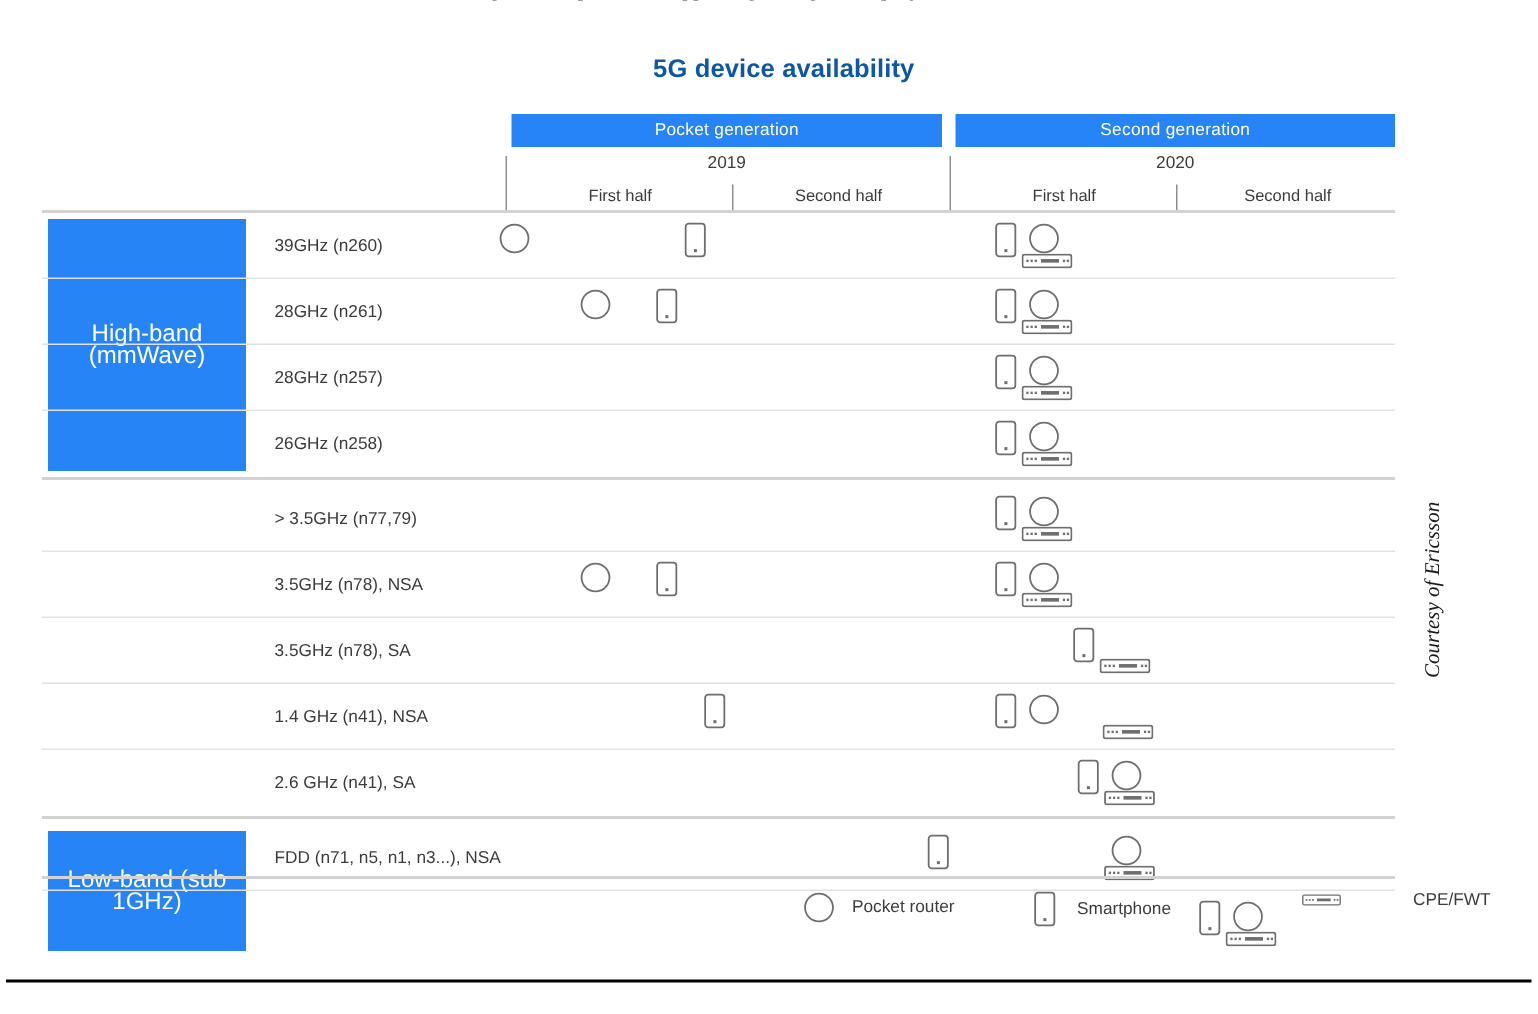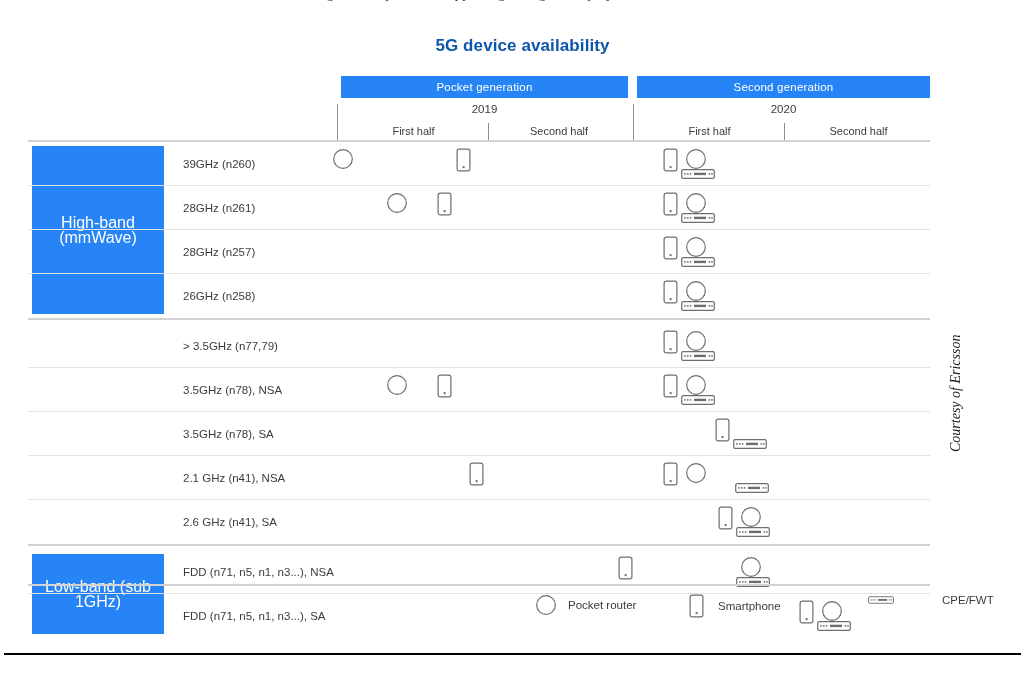--- a/index.html
+++ b/index.html
@@ -473,21 +473,21 @@
                 <rect x="6.0" y="4.1" width="1.5" height="1.6" fill="#6e6e6e"></rect>
                 <rect x="8.8" y="4.1" width="1.5" height="1.6" fill="#6e6e6e"></rect>
                 <rect x="13.0" y="3.7" width="12.0" height="2.4" fill="#6e6e6e"></rect>
                 <rect x="27.6" y="4.1" width="1.5" height="1.6" fill="#6e6e6e"></rect>
                 <rect x="30.2" y="4.1" width="1.5" height="1.6" fill="#6e6e6e"></rect>
               </svg>
             </div>
           </div>
         </div>
         <div class="row">
-          <div class="row-label">2.1 GHz (n41), NSA</div>
+          <div class="row-label">1.4 GHz (n41), NSA</div>
           <div class="row-cells">
             <div class="icon" style="left: 441px; top: 6px;">
               <svg xmlns="http://www.w3.org/2000/svg" width="15" height="24" viewBox="0 0 15 24">
                 <rect x="1.1" y="1.1" width="12.8" height="21.8" rx="2.1" ry="2.1" fill="#fff" stroke="#6e6e6e" stroke-width="1.2"></rect>
                 <rect x="6.6" y="18.1" width="2" height="2" fill="#6e6e6e"></rect>
               </svg>
             </div>
             <div class="icon" style="left: 635px; top: 6px;">
               <svg xmlns="http://www.w3.org/2000/svg" width="15" height="24" viewBox="0 0 15 24">
                 <rect x="1.1" y="1.1" width="12.8" height="21.8" rx="2.1" ry="2.1" fill="#fff" stroke="#6e6e6e" stroke-width="1.2"></rect>
@@ -566,21 +566,20 @@
                 <rect x="6.0" y="4.1" width="1.5" height="1.6" fill="#6e6e6e"></rect>
                 <rect x="8.8" y="4.1" width="1.5" height="1.6" fill="#6e6e6e"></rect>
                 <rect x="13.0" y="3.7" width="12.0" height="2.4" fill="#6e6e6e"></rect>
                 <rect x="27.6" y="4.1" width="1.5" height="1.6" fill="#6e6e6e"></rect>
                 <rect x="30.2" y="4.1" width="1.5" height="1.6" fill="#6e6e6e"></rect>
               </svg>
             </div>
           </div>
         </div>
         <div class="row last">
-          <div class="row-label">FDD (n71, n5, n1, n3...), SA</div>
           <div class="row-cells">
             <div class="icon" style="left: 771px; top: 6px;">
               <svg xmlns="http://www.w3.org/2000/svg" width="15" height="24" viewBox="0 0 15 24">
                 <rect x="1.1" y="1.1" width="12.8" height="21.8" rx="2.1" ry="2.1" fill="#fff" stroke="#6e6e6e" stroke-width="1.2"></rect>
                 <rect x="6.6" y="18.1" width="2" height="2" fill="#6e6e6e"></rect>
               </svg>
             </div>
             <div class="icon" style="left: 793px; top: 6px;">
               <svg xmlns="http://www.w3.org/2000/svg" width="22" height="22" viewBox="0 0 22 22">
                 <circle cx="11" cy="11" r="9.3" fill="#fff" stroke="#6e6e6e" stroke-width="1.2"></circle>

